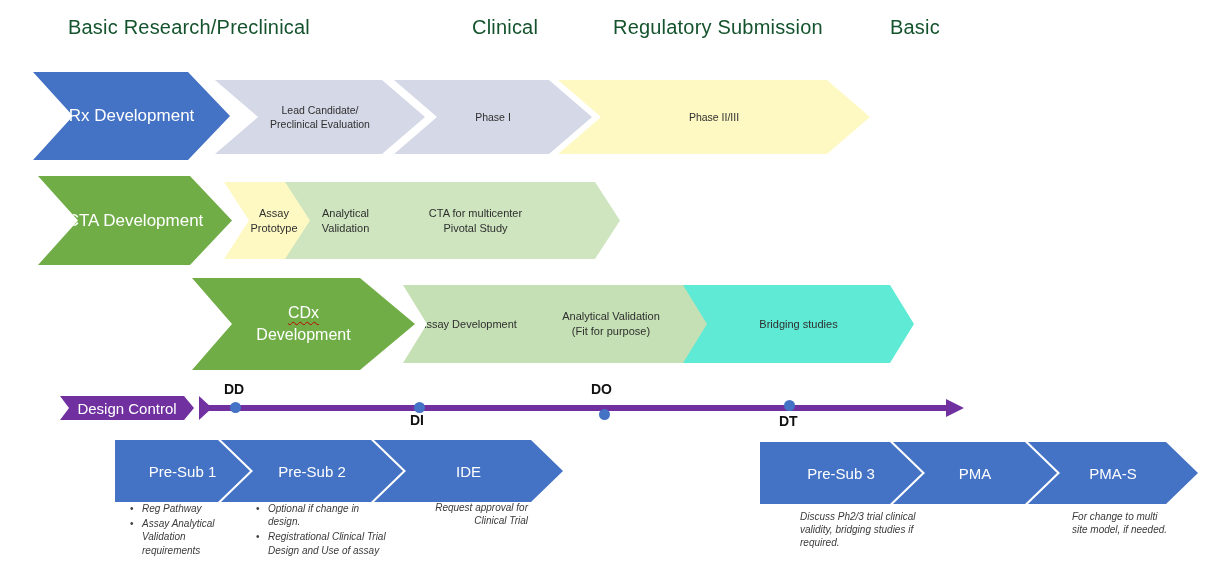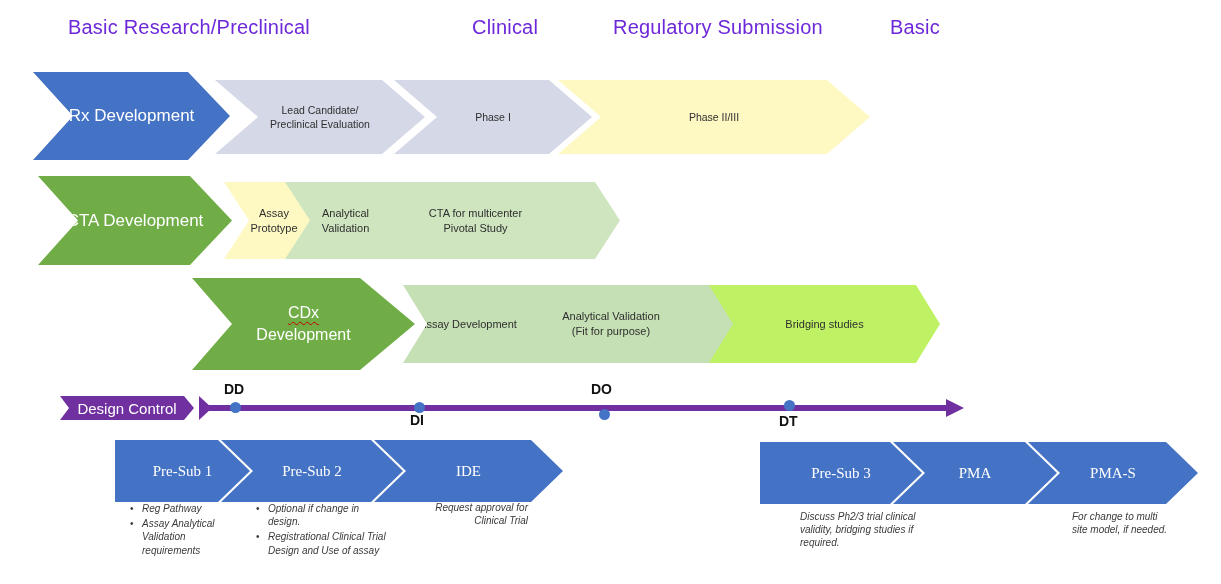--- a/index.html
+++ b/index.html
@@ -1,36 +1,36 @@
 <!DOCTYPE html>
 <html><head>
 <meta charset="utf-8">
 <style>
   html,body { margin:0; padding:0; background:#fff; }
   #stage {
     position:relative; width:1221px; height:584px; background:#ffffff;
     font-family:"Liberation Sans", sans-serif; overflow:hidden;
   }
-  .phase-h { position:absolute; top:16px; font-size:20px; color:#6d28d9; letter-spacing:0.2px; }
+  .phase-h { position:absolute; top:16px; font-size:20px; color:#14532d; letter-spacing:0.2px; }
 
   
   .chev {
     position:absolute; display:flex; align-items:center; justify-content:center;
     text-align:center; box-sizing:border-box;
   }
   .arrow-nt { clip-path: polygon(0 0, calc(100% - var(--t)) 0, 100% 50%, calc(100% - var(--t)) 100%, 0 100%, var(--n) 50%); }
   .arrow-ft { clip-path: polygon(0 0, calc(100% - var(--t)) 0, 100% 50%, calc(100% - var(--t)) 100%, 0 100%); }
 
   .row1-head { --t:42px; --n:40px; top:72px;  height:88px; color:#fff; font-size:17px; }
   .row1-lite { --t:43px; --n:43px; top:80px;  height:74px; color:#2f2f2f; font-size:10.5px; }
   .row2-head { --t:42px; --n:40px; top:176px; height:89px; color:#fff; font-size:17px; }
   .row2-lite { --t:25px; --n:25px; top:182px; height:77px; color:#2f2f2f; font-size:11px; }
   .row3-head { --t:55px; --n:40px; top:278px; height:92px; color:#fff; font-size:16px; }
   .row3-lite { --t:24px; --n:24px; top:285px; height:78px; color:#2f2f2f; font-size:11px; }
-  .subm      { --t:32px; --n:32px; top:440px; height:62px; color:#fff; font-size:15px;font-family:Liberation Serif, serif; }
+  .subm      { --t:32px; --n:32px; top:440px; height:62px; color:#fff; font-size:15px; }
   .subm-r    { top:442px; }
   .stage-label { white-space:pre-line; line-height:1.35; }
 
   
   .dc-body {
     position:absolute; left:60px; top:396px; width:134px; height:24px;
     display:flex; align-items:center; justify-content:center; color:#fff; font-size:15px;
     clip-path: polygon(0 0, calc(100% - 10px) 0, 100% 50%, calc(100% - 10px) 100%, 0 100%, 9px 50%);
   }
   .dc-tip  { position:absolute; left:199px; top:396px; width:13px; height:24px;
@@ -96,21 +96,21 @@
       <span>Development</span>
     </div>
   </div>
   <div class="chev arrow-nt row3-lite" style="left:403px; width:130px; background:#C5E0B4;">
     <span class="stage-label">Assay Development</span>
   </div>
   <div class="chev arrow-nt row3-lite" style="left:497px; width:248px; background:#C5E0B4;">
     <span class="stage-label" style="padding-right:20px">Analytical Validation
 (Fit for purpose)</span>
   </div>
-  <div class="chev arrow-nt row3-lite" style="left:709px; width:231px; background:#bef264;">
+  <div class="chev arrow-nt row3-lite" style="left:683px; width:231px; background:#5eead4;">
     <span class="stage-label">Bridging studies</span>
   </div>
 
   <div class="dc-body" style="background:#7030A0;">
     <span>Design Control</span>
   </div>
   <div class="dc-tip" style="background:#7030A0;"></div>
   <div class="dc-line" style="background:#7030A0;"></div>
   <div class="dc-head" style="background:#7030A0;"></div>
 

